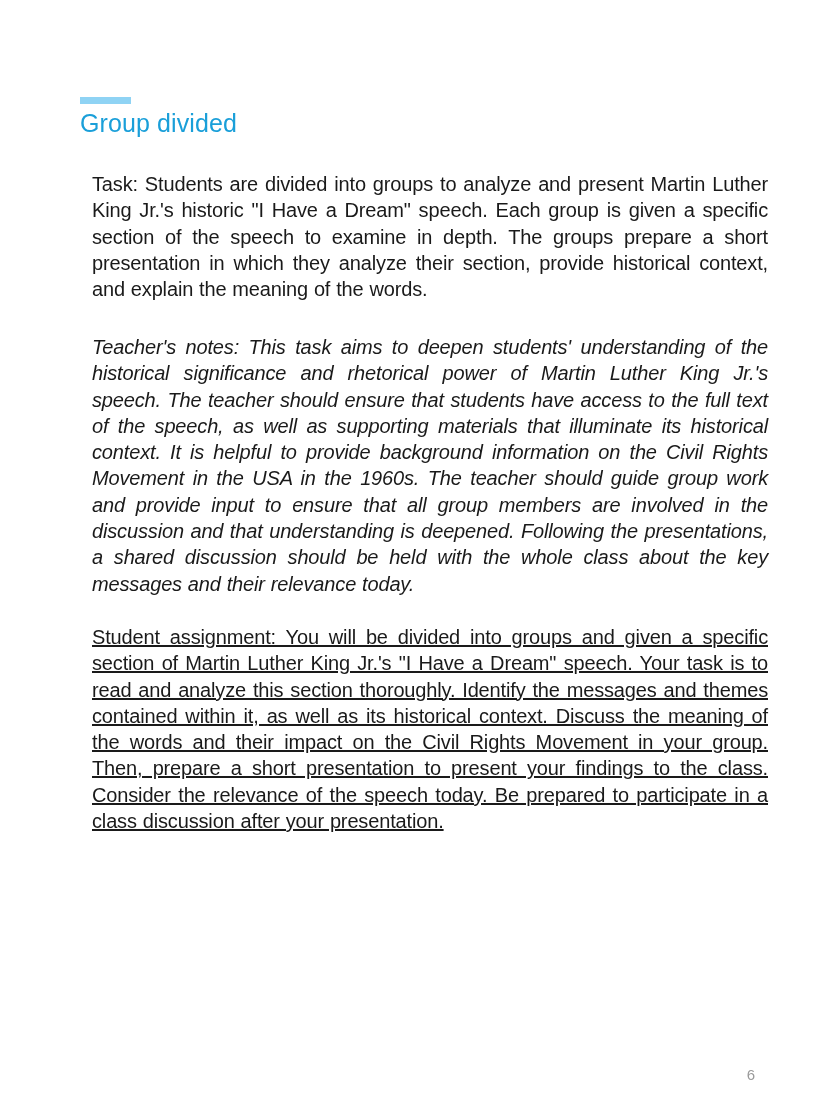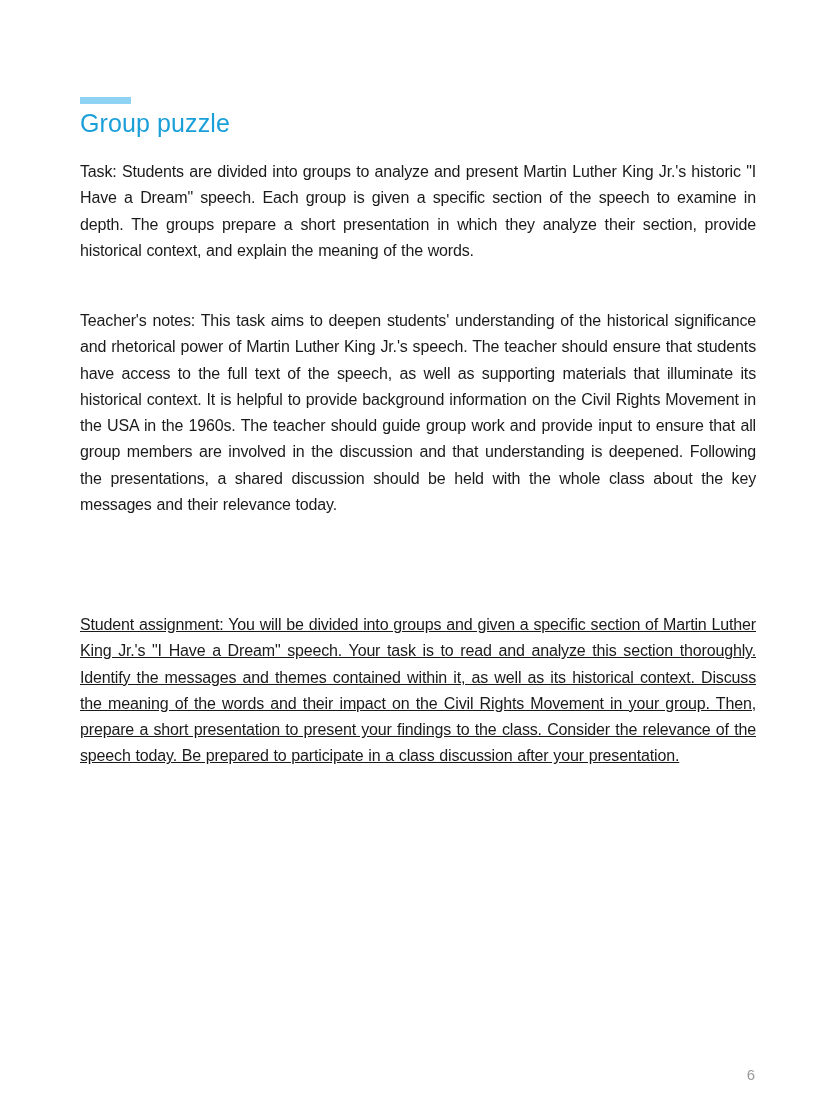--- a/index.html
+++ b/index.html
@@ -1,30 +1,30 @@
 <!DOCTYPE html>
 <html><head>
   <meta charset="utf-8">
   <style>
     html, body { margin: 0; padding: 0; background: #ffffff; }
     body { width: 837px; height: 1099px; position: relative; overflow: hidden; }
     .page { position: absolute; left: 0; top: 0; width: 837px; height: 1099px; background: #ffffff; }
     .accent-bar { position: absolute; left: 80px; top: 97px; width: 51px; height: 7px; background: #8fd3f4; }
     .title { position: absolute; left: 80px; top: 106px; margin: 0; font-family: "Liberation Sans", sans-serif; font-weight: normal; font-size: 25px; line-height: 34px; color: #1a9fd9; letter-spacing: 0.1px; }
-    .para { position: absolute; left: 80px; width: 676px; margin: 0; font-family: "Liberation Sans", sans-serif; font-size: 16px; line-height: 26.3px; color: #1a1a1a; text-align: justify; letter-spacing: -0.15px; word-spacing: 0.5px; }
+    .para { position: absolute; left: 80px; width: 676px; margin: 12px; font-family: "Liberation Sans", sans-serif; font-size: 20px; line-height: 26.3px; color: #1a1a1a; text-align: justify; letter-spacing: -0.15px; word-spacing: 0.5px; }
     .p1 { top: 159px; }
-    .p2 { top: 308px; }
+    .p2 { top: 322px; font-style: italic; }
     .p3 { top: 612px; text-decoration: underline; }
     .page-number { position: absolute; left: 736px; top: 1066px; width: 30px; text-align: center; font-family: "Liberation Sans", sans-serif; font-size: 15px; color: #9a9a9a; }
   </style>
 </head>
 <body>
 
 <div class="page">
   <div class="accent-bar"></div>
-  <h2 class="title">Group puzzle</h2>
+  <h2 class="title">Group divided</h2>
 
   <p class="para p1">Task: Students are divided into groups to analyze and present Martin Luther King Jr.'s historic "I Have a Dream" speech. Each group is given a specific section of the speech to examine in depth. The groups prepare a short presentation in which they analyze their section, provide historical context, and explain the meaning of the words.</p>
   <p class="para p2">Teacher's notes: This task aims to deepen students' understanding of the historical significance and rhetorical power of Martin Luther King Jr.'s speech. The teacher should ensure that students have access to the full text of the speech, as well as supporting materials that illuminate its historical context. It is helpful to provide background information on the Civil Rights Movement in the USA in the 1960s. The teacher should guide group work and provide input to ensure that all group members are involved in the discussion and that understanding is deepened. Following the presentations, a shared discussion should be held with the whole class about the key messages and their relevance today.</p>
   <p class="para p3">Student assignment: You will be divided into groups and given a specific section of Martin Luther King Jr.'s "I Have a Dream" speech. Your task is to read and analyze this section thoroughly. Identify the messages and themes contained within it, as well as its historical context. Discuss the meaning of the words and their impact on the Civil Rights Movement in your group. Then, prepare a short presentation to present your findings to the class. Consider the relevance of the speech today. Be prepared to participate in a class discussion after your presentation.</p>
 
   <div class="page-number">6</div>
 </div>
 
 </body></html>

